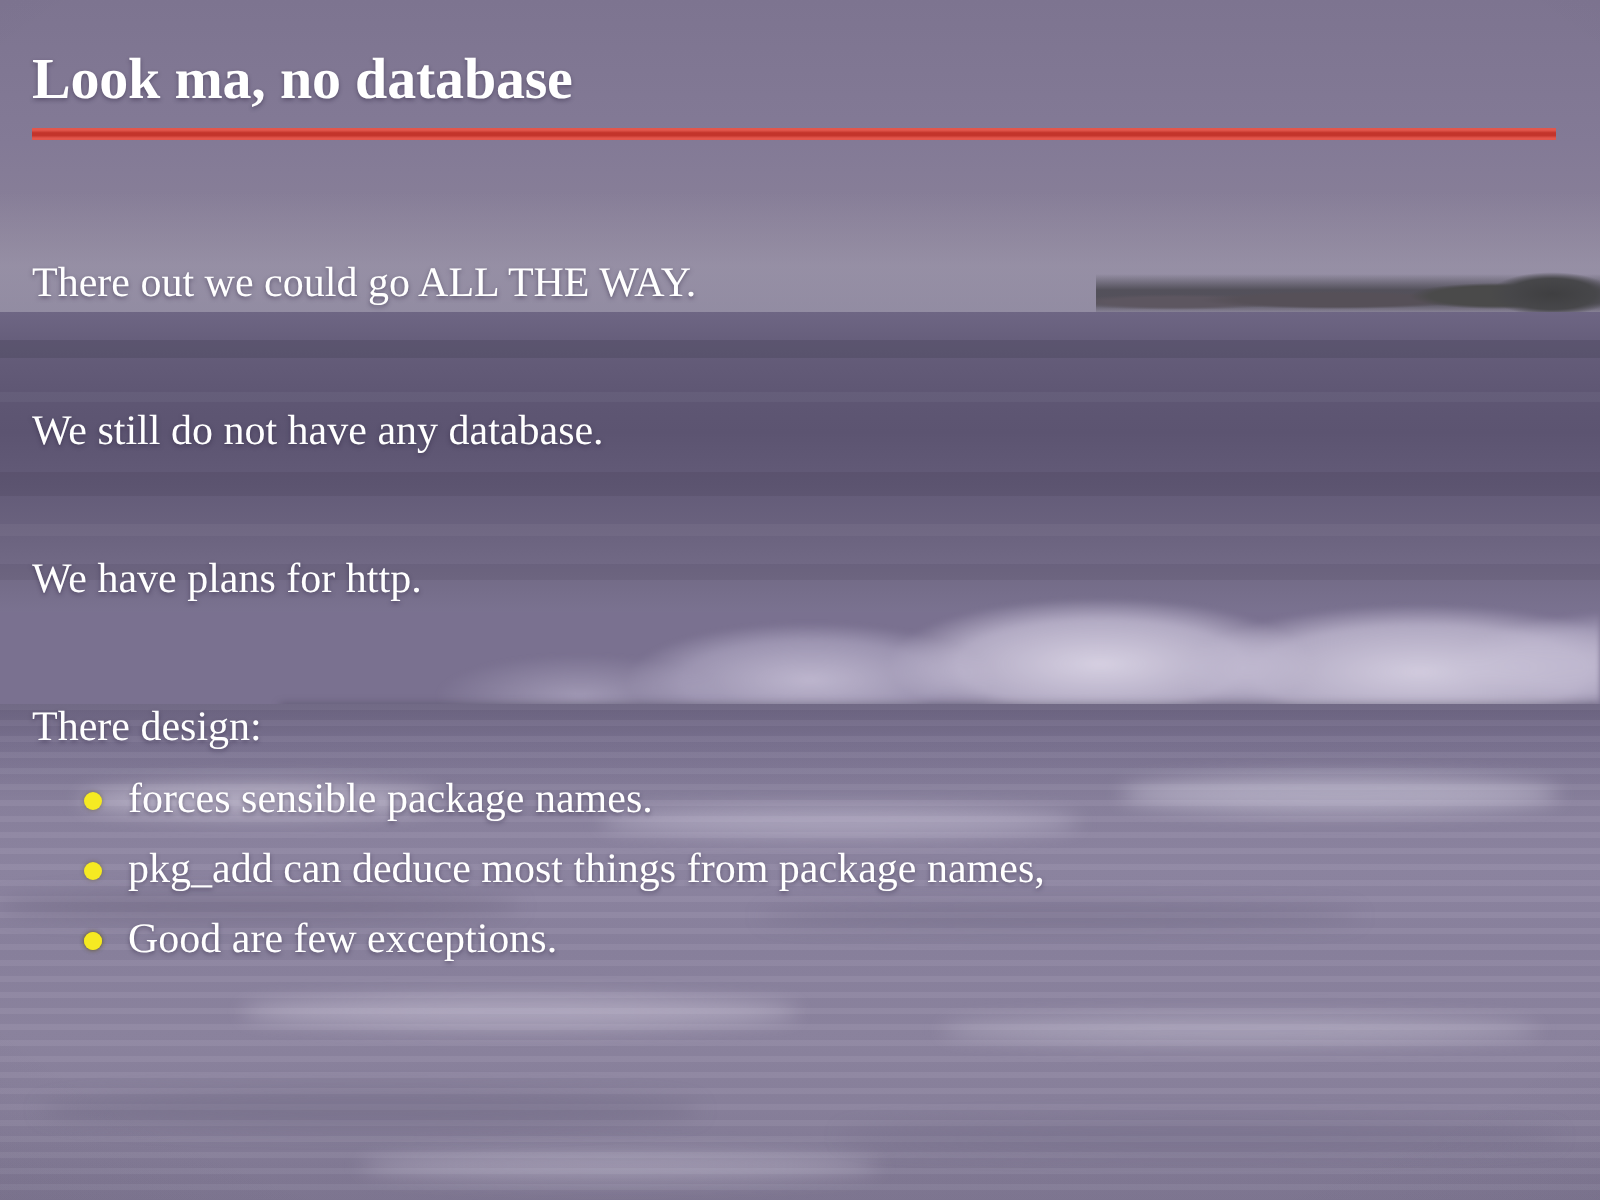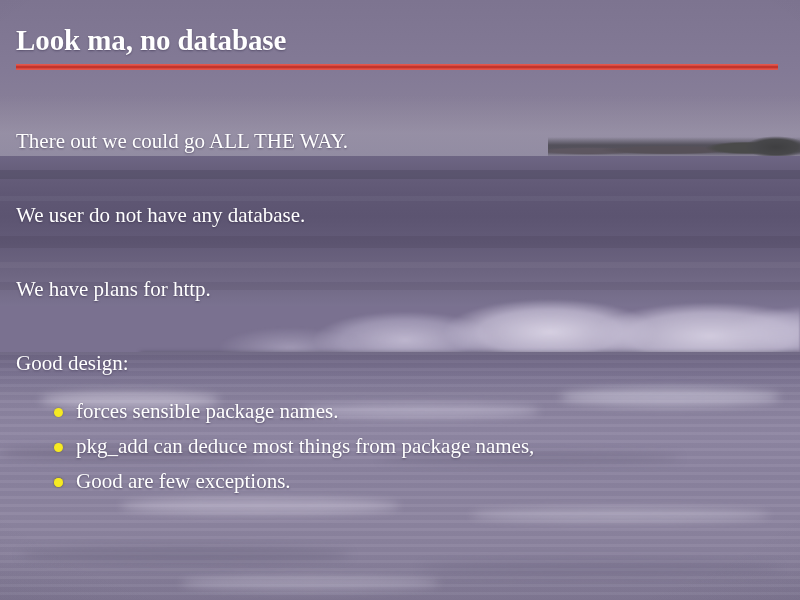--- a/index.html
+++ b/index.html
@@ -151,21 +151,21 @@
   }
   .para {
     margin: 0;
     white-space: nowrap;
   }
   .gap-lg { height: 44px; }
   .gap-md { height: 44px; }
 
   .list {
     list-style: none;
-    margin: 16px;
+    margin: 4px;
     padding: 0;
   }
   .list-item {
     position: relative;
     padding-left: 22px;
     margin-left: 22px;
     white-space: nowrap;
     line-height: 35px;
   }
   .bullet {
@@ -218,25 +218,25 @@
   </div>
 
   <div class="content">
 
     <div class="title">Look ma, no database</div>
     <div class="title-rule"></div>
 
     <div class="body">
       <p class="para">There out we could go ALL THE WAY.</p>
       <div class="gap-lg"></div>
-      <p class="para">We user do not have any database.</p>
+      <p class="para">We still do not have any database.</p>
       <div class="gap-md"></div>
       <p class="para">We have plans for http.</p>
       <div class="gap-md"></div>
-      <p class="para">Good design:</p>
+      <p class="para">There design:</p>
 
       <ul class="list">
         <li class="list-item">
           <span class="bullet"></span>
           <span>forces sensible package names.</span>
         </li>
         <li class="list-item">
           <span class="bullet"></span>
           <span>pkg_add can deduce most things from package names,</span>
         </li>

